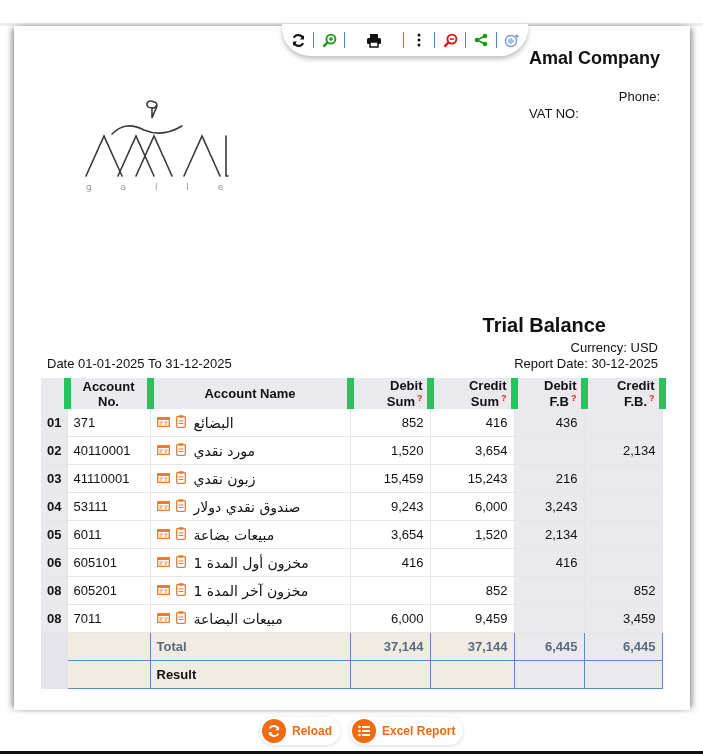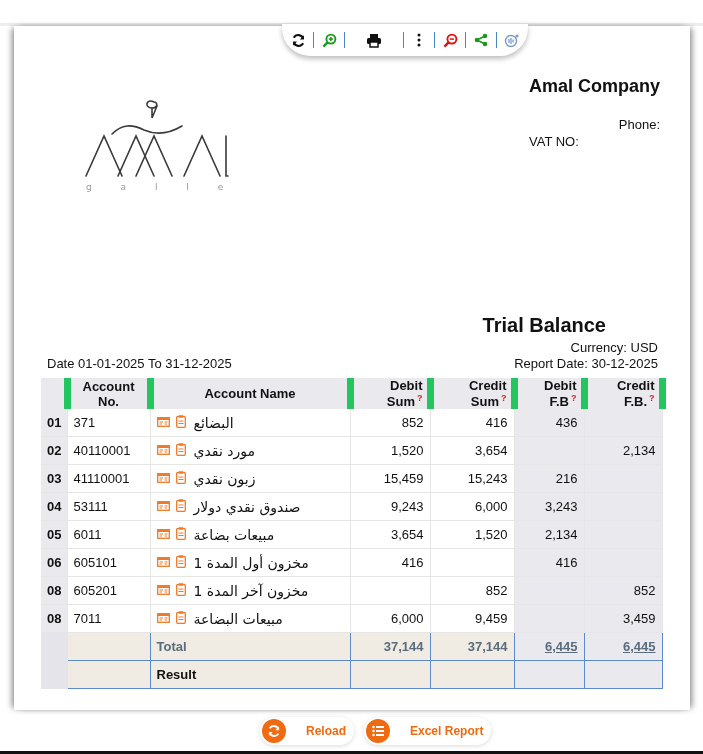--- a/index.html
+++ b/index.html
@@ -16,21 +16,21 @@
 
   .toolbar {
     position:absolute; left:282px; top:24px; width:246px; height:32px; background:#fff;
     border-radius:0 0 28px 28px; box-shadow:0 3px 5px rgba(0,0,0,0.25);
     display:flex; align-items:center; justify-content:center; gap:0; z-index:5;
   }
   .tb-btn { width:20px; height:20px; display:flex; align-items:center; justify-content:center; cursor:pointer; }
   .tb-sep { width:1px; height:16px; background:#4a86c7; margin:0 5px; }
   .tb-gap { width:14px; }
 
-  .company { position:absolute; left:529px; top:48px;margin-top:28px; }
+  .company { position:absolute; left:529px; top:48px; }
   .company .name { font-size:18px; font-weight:bold; color:#111; }
   .company .line { font-size:13px; color:#111; line-height:17px; }
   .company .phone { margin-top:19px;text-align:right; }
 
   .logo { position:absolute; left:82px; top:96px; width:156px; height:100px; }
 
   .title { position:absolute; left:0; width:606px; top:314px; text-align:right; font-size:20px; font-weight:bold; }
   .currency { position:absolute; right:45px; top:340px; font-size:13px; }
   .daterange { position:absolute; left:47px; top:356px; font-size:13px; }
   .reportdate { position:absolute; right:45px; top:356px; font-size:13px; }
@@ -39,27 +39,27 @@
   table.tb th { background:#e9e9ee; font-weight:bold; height:28px; padding:0 4px; font-size:13px; border-right:7px solid #22c55e; }
   table.tb td { height:27px; padding:0 6px; border-bottom:1px solid #e6e6e6; border-right:1px solid #e6e6e6; }
   .c-idx { background:#e9e9ee; font-weight:bold; text-align:left; padding-left:6px !important; }
   .num { text-align:right; }
   .fb { background:#e9e9ee; font-weight:normal; text-align:right; }
   .q { color:#e02020; font-size:9px; vertical-align:super; margin-left:2px; }
   .acct-name { display:flex; align-items:center; gap:8px; }
   .icons { display:flex; gap:6px; align-items:center; }
   .arabic { direction:rtl; font-size:14px; font-family:"DejaVu Sans", sans-serif; }
   tr.total td { background:#f0ece4; color:#5a6c7d; font-weight:bold; border:1px solid #5b8bc9;margin-top:44px; }
-  tr.total td.fbt, tr.result td.fbt { background:#e9e9ee;text-decoration:underline; }
+  tr.total td.fbt, tr.result td.fbt { background:#e9e9ee; }
   tr.total td.c-idx, tr.result td.c-idx { background:#e4e4ea; border:none; border-right:1px solid #e4e4ea;}
   tr.result td { background:#f0ece4; color:#111; font-weight:bold; border:1px solid #5b8bc9; }
 
   .actions { position:absolute; top:717px; left:260px; display:flex; gap:10px; }
   .act-btn {
-    display:flex; align-items:center; gap:20px; height:28px; padding:0 8px 0 2px;
+    display:flex; align-items:center; gap:6px; height:28px; padding:0 8px 0 2px;
     background:#fff; border-radius:15px; box-shadow:0 1px 4px rgba(0,0,0,0.15);
     color:#f06a12; font-weight:bold; font-size:12px; cursor:pointer;
   }
   .act-ic { width:24px; height:24px; border-radius:50%; background:#f06a12; display:flex; align-items:center; justify-content:center; }
 </style>
 </head>
 <body>
 
 <div class="topband"></div>
 <div class="page"></div>

